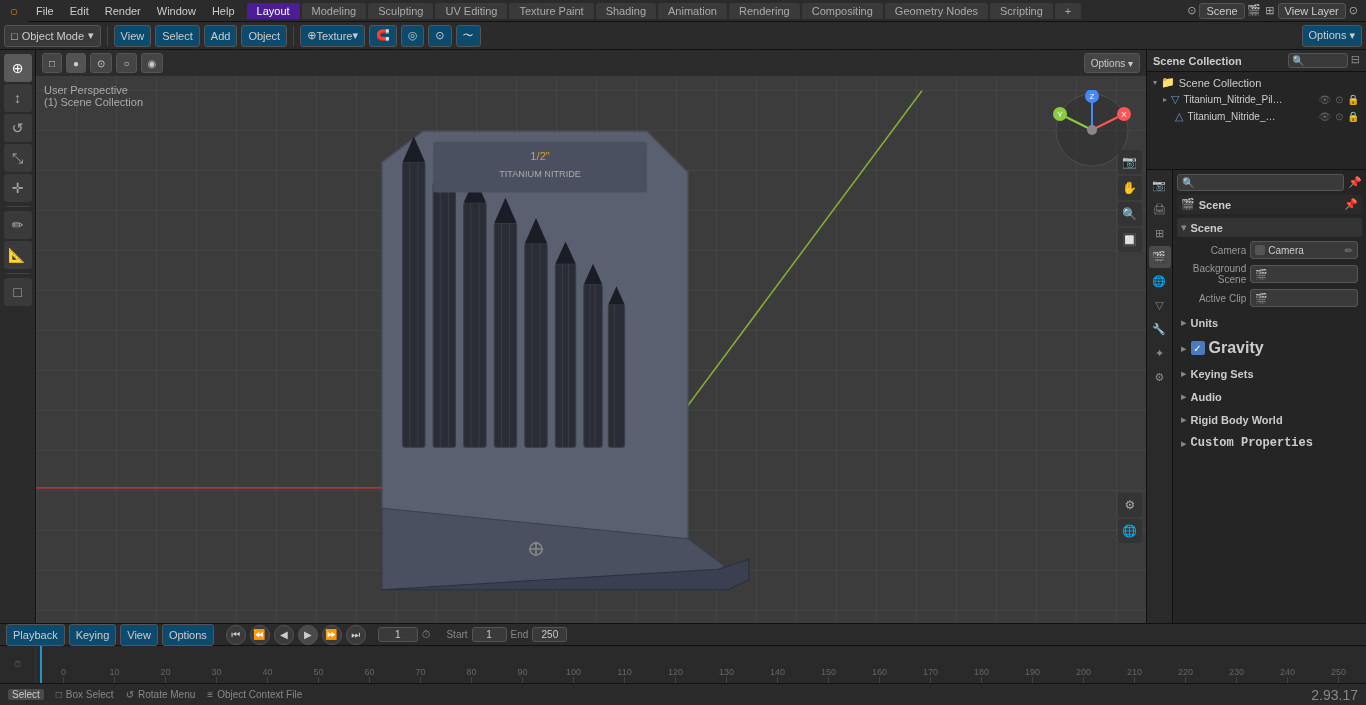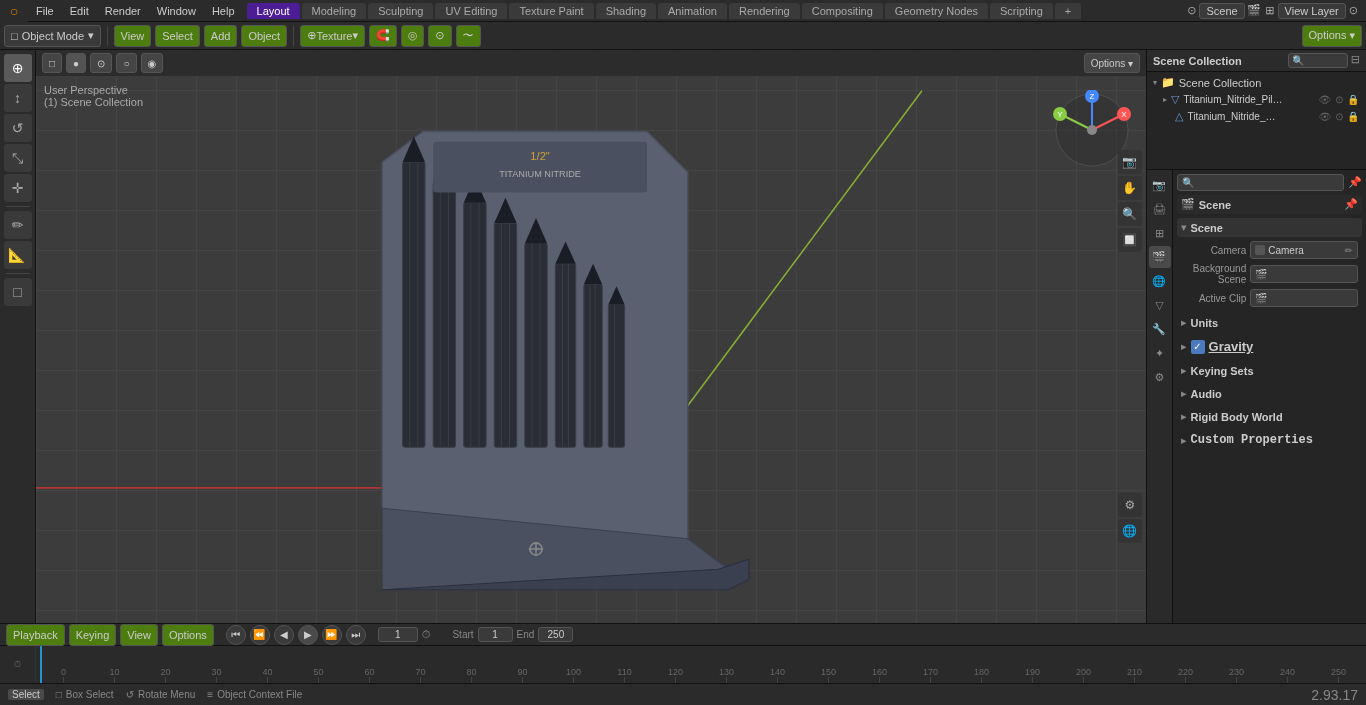--- a/index.html
+++ b/index.html
@@ -89,21 +89,21 @@
       background: #2b2b2b;
       height: 28px;
       display: flex;
       align-items: center;
       border-bottom: 1px solid #111;
       flex-shrink: 0;
       padding: 0 4px;
       gap: 4px;
     }
     .toolbar-btn {
-      background: #4d7c0f;
+      background: #0c4a6e;
       border: 1px solid #555;
       padding: 2px 6px;
       border-radius: 3px;
       cursor: pointer;
       color: #ccc;
       font-size: 11px;
       height: 22px;
       display: flex;
       align-items: center;
     }
@@ -837,21 +837,21 @@
             <div class="collapsible-item">
               <span style="color:#888;">▸</span>
               <span style="font-size:11px;color:#ccc;font-weight:bold;">Units</span>
             </div>
           </div>
 
           <div class="prop-section">
             <div class="collapsible-item">
               <span style="color:#888;">▸</span>
               <div class="checkbox-box" style="width:14px;height:14px;">✓</div>
-              <span style="font-size:13px;color:#ccc;font-weight:bold;text-decoration:underline;">Gravity</span>
+              <span style="font-size:16px;color:#ccc;font-weight:bold;">Gravity</span>
             </div>
           </div>
 
           <div class="prop-section">
             <div class="collapsible-item">
               <span style="color:#888;">▸</span>
               <span style="font-size:11px;color:#ccc;font-weight:bold;">Keying Sets</span>
             </div>
           </div>
 
@@ -896,21 +896,21 @@
       <div class="play-btn" style="background:#4a4a4a;">▶</div>
       <div class="play-btn">⏩</div>
       <div class="play-btn">⏭</div>
     </div>
 
     <div style="margin-left:8px;display:flex;align-items:center;gap:4px;">
       <input class="frame-number-input" value="1" style="">
       <span style="color:#888;">⏱</span>
     </div>
 
-    <div class="start-end" style="margin-left:18px;align-items:center;">
+    <div class="start-end" style="margin-left:12px;align-items:center;">
       <span>Start</span>
       <input class="frame-number-input" value="1" style="width: 35px;">
       <span>End</span>
       <input class="frame-number-input" value="250" style="width: 35px;">
     </div>
   </div>
 
   <div class="timeline-body">
     <div style="width:36px;background:#2a2a2a;border-right:1px solid #333;display:flex;align-items:center;justify-content:center;">
       <span style="color:#666;font-size:9px;">⏱</span>

